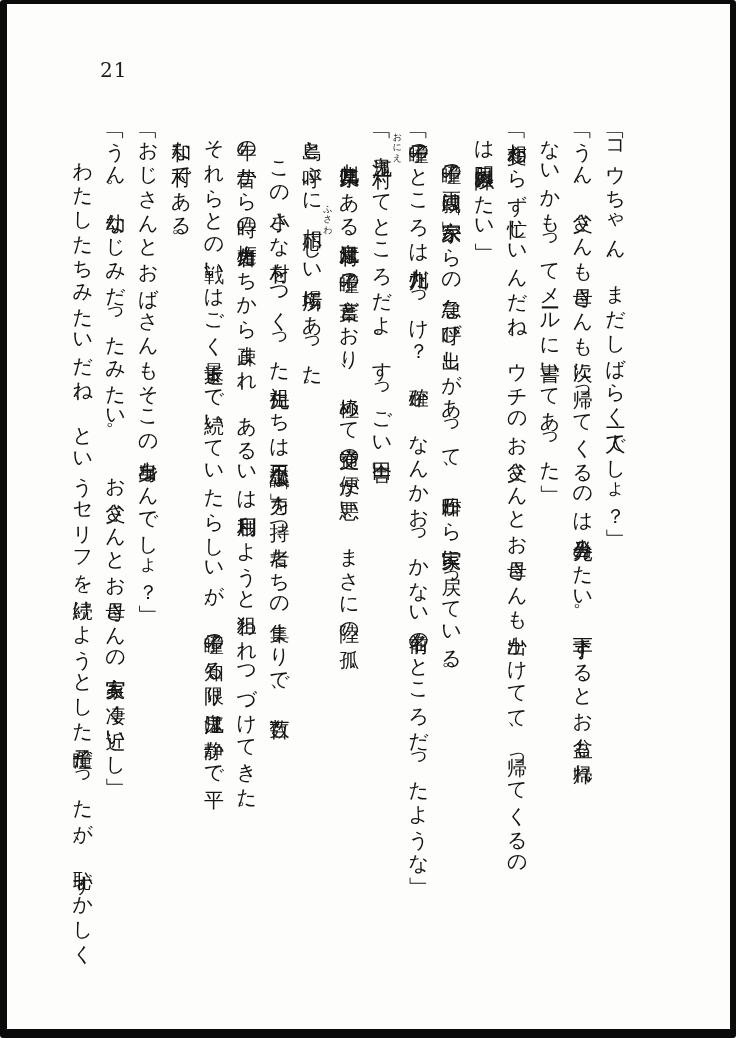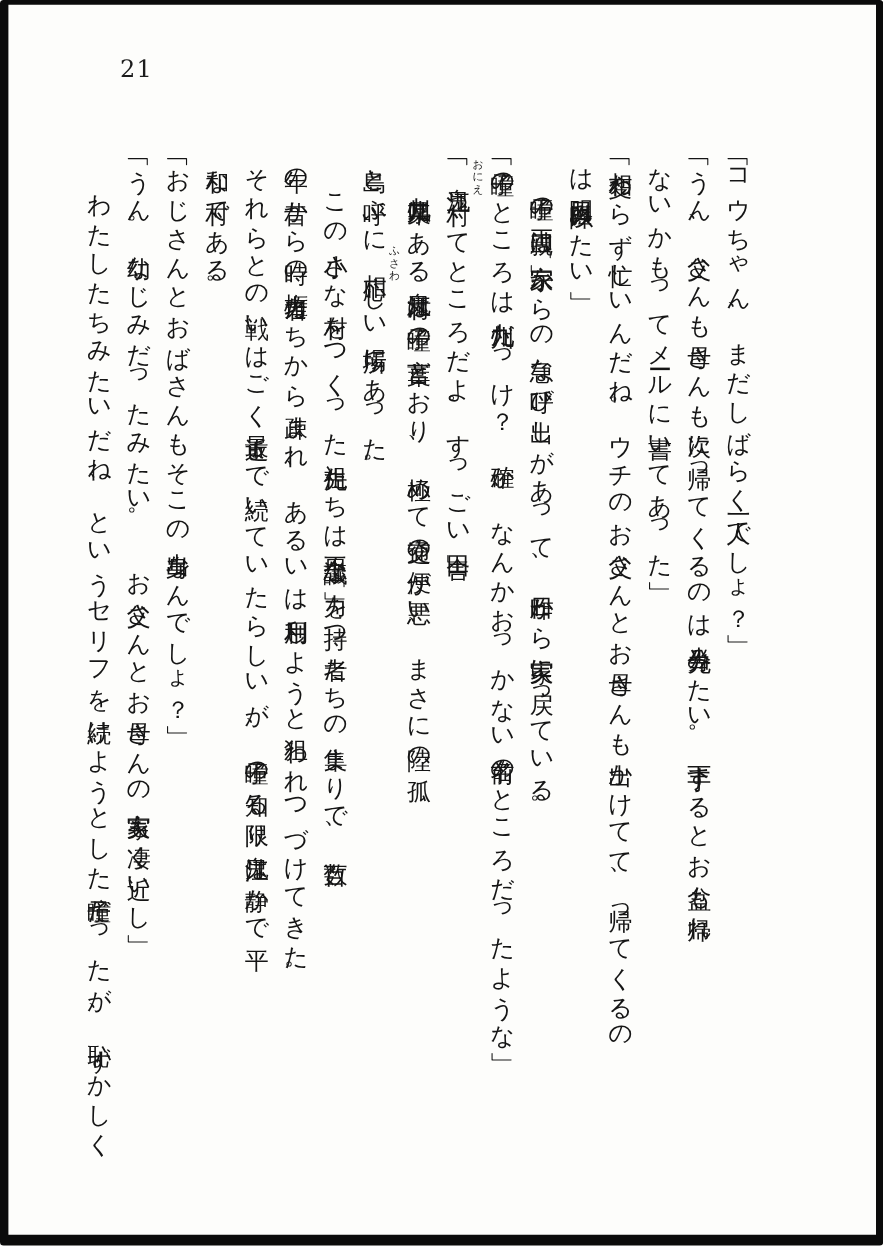--- a/index.html
+++ b/index.html
@@ -21,21 +21,21 @@
     height: 1038px;
     box-sizing: border-box;
     border-style: solid;
     border-color: #0b0b0b;
     border-width: 4px 6px 9px 7px;
     border-radius: 3px;
     pointer-events: none;
   }
   .page-number {
     position: absolute;
-    top: 45px;
+    top: 58px;
     left: 100px;
     font-size: 20px;
     color: #1c1c1c;
     letter-spacing: 1px;
   }
   .text-area {
     position: absolute;
     top: 126px;
     right: 104px;
     height: 882px;

